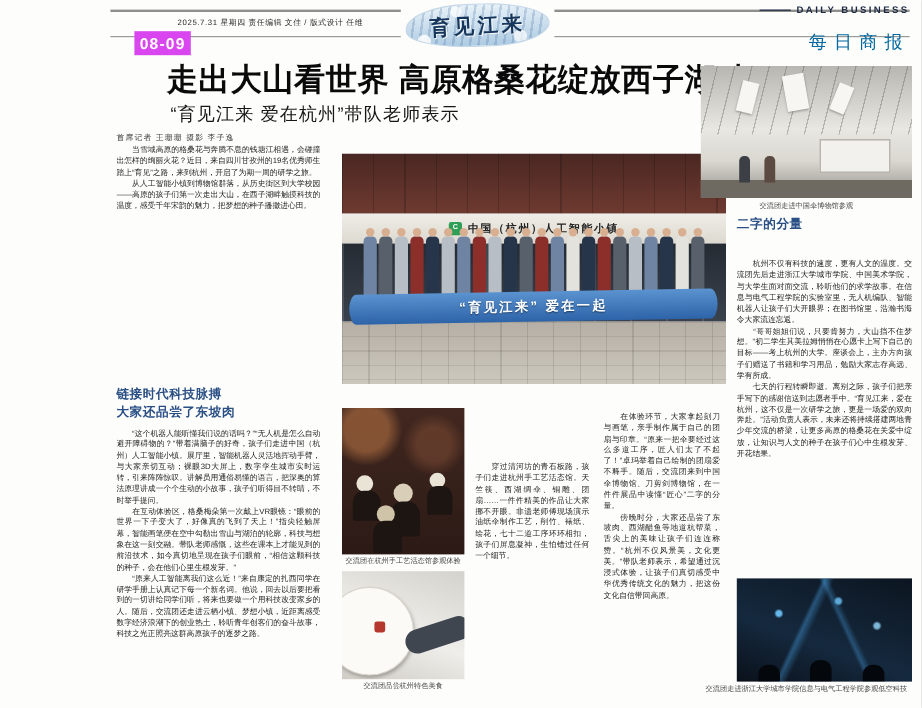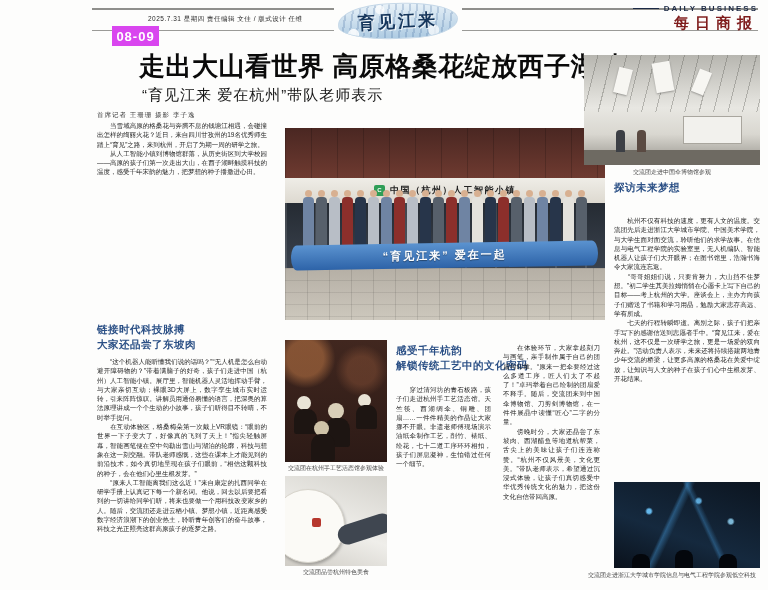--- a/index.html
+++ b/index.html
@@ -38,22 +38,22 @@
   }
   .series-banner .wave span {
     font-family:"Liberation Serif", serif; font-weight:bold; font-size:17px;
     color:#16365c; letter-spacing:3px; transform:rotate(-1deg);
     text-shadow:1px 1px 0 rgba(255,255,255,.8);
   }
   .masthead { left:560px; top:4px; width:198px; text-align:right; }
   .masthead .en { display:flex; align-items:center; justify-content:flex-end; gap:5px;
     font-size:8px; letter-spacing:2px; color:#1c2a45; font-weight:bold; }
   .masthead .en .dash { width:26px; height:1px; background:#1c2a45; }
-  .masthead .cn { font-family:"Liberation Serif", serif; font-weight:bold;
-    font-size:15px; letter-spacing:6px; color:#7f1d1d; margin-top:1px; }
+  .masthead .cn { font-family:"Liberation Serif", serif; font-weight:normal;
+    font-size:15px; letter-spacing:6px; color:#0369a1; margin-top:13px; }
 
   
   .title { left:139px; top:49px; width:525px; font-size:26px; font-weight:900;
     color:#0a0a0a; letter-spacing:.5px; white-space:nowrap; }
   .subtitle { left:142px; top:86px; font-size:15px; color:#161616; letter-spacing:1px; }
   .byline { left:97px; top:111px; font-size:6.5px; color:#3a3a3a; letter-spacing:1px; }
 
   
   .bodytext { font-size:6.5px; line-height:9.3px; color:#242424; text-align:justify;
     white-space:pre-wrap; overflow:hidden; }
@@ -257,30 +257,26 @@
     <i class="head d"></i>
   </div>
   <div class="abs caption cap-ma">交流团在杭州手工艺活态馆参观体验</div>
 
   <div class="abs photo mb-photo">
     <div class="fan"></div>
     <div class="arm"></div>
   </div>
   <div class="abs caption cap-mb">交流团品尝杭州特色美食</div>
 
-  <div class="abs sec2-h">
-    <div class="subhead">感受千年杭韵</div>
-    <div class="subhead">解锁传统工艺中的文化密码</div>
-  </div>
   <div class="abs bodytext sec2-bodyA">　　穿过清河坊的青石板路，孩子们走进杭州手工艺活态馆。天竺筷、西湖绸伞、铜雕、团扇……一件件精美的作品让大家挪不开眼。非遗老师傅现场演示油纸伞制作工艺，削竹、裱纸、绘花，七十二道工序环环相扣，孩子们屏息凝神，生怕错过任何一个细节。</div>
   <div class="abs bodytext sec2-bodyB">　　在体验环节，大家拿起刻刀与画笔，亲手制作属于自己的团扇与印章。“原来一把伞要经过这么多道工序，匠人们太了不起了！”卓玛举着自己绘制的团扇爱不释手。随后，交流团来到中国伞博物馆、刀剪剑博物馆，在一件件展品中读懂“匠心”二字的分量。
 　　傍晚时分，大家还品尝了东坡肉、西湖醋鱼等地道杭帮菜，舌尖上的美味让孩子们连连称赞。“杭州不仅风景美，文化更美。”带队老师表示，希望通过沉浸式体验，让孩子们真切感受中华优秀传统文化的魅力，把这份文化自信带回高原。</div>
 
   <div class="abs sec3-h">
-    <div class="subhead">探访未来梦想</div>
+    <div class="subhead">二字的分量</div>
   </div>
   <div class="abs bodytext sec3-body">　　杭州不仅有科技的速度，更有人文的温度。交流团先后走进浙江大学城市学院、中国美术学院，与大学生面对面交流，聆听他们的求学故事。在信息与电气工程学院的实验室里，无人机编队、智能机器人让孩子们大开眼界；在图书馆里，浩瀚书海令大家流连忘返。
 　　“哥哥姐姐们说，只要肯努力，大山挡不住梦想。”初二学生其美拉姆悄悄在心愿卡上写下自己的目标——考上杭州的大学。座谈会上，主办方向孩子们赠送了书籍和学习用品，勉励大家志存高远、学有所成。
 　　七天的行程转瞬即逝。离别之际，孩子们把亲手写下的感谢信送到志愿者手中。“育见江来，爱在杭州，这不仅是一次研学之旅，更是一场爱的双向奔赴。”活动负责人表示，未来还将持续搭建两地青少年交流的桥梁，让更多高原的格桑花在关爱中绽放，让知识与人文的种子在孩子们心中生根发芽、开花结果。</div>
 
   <div class="abs photo br-photo">
     <i class="sil s1"></i>
     <i class="sil s2"></i>
     <i class="sil s3"></i>
   </div>

